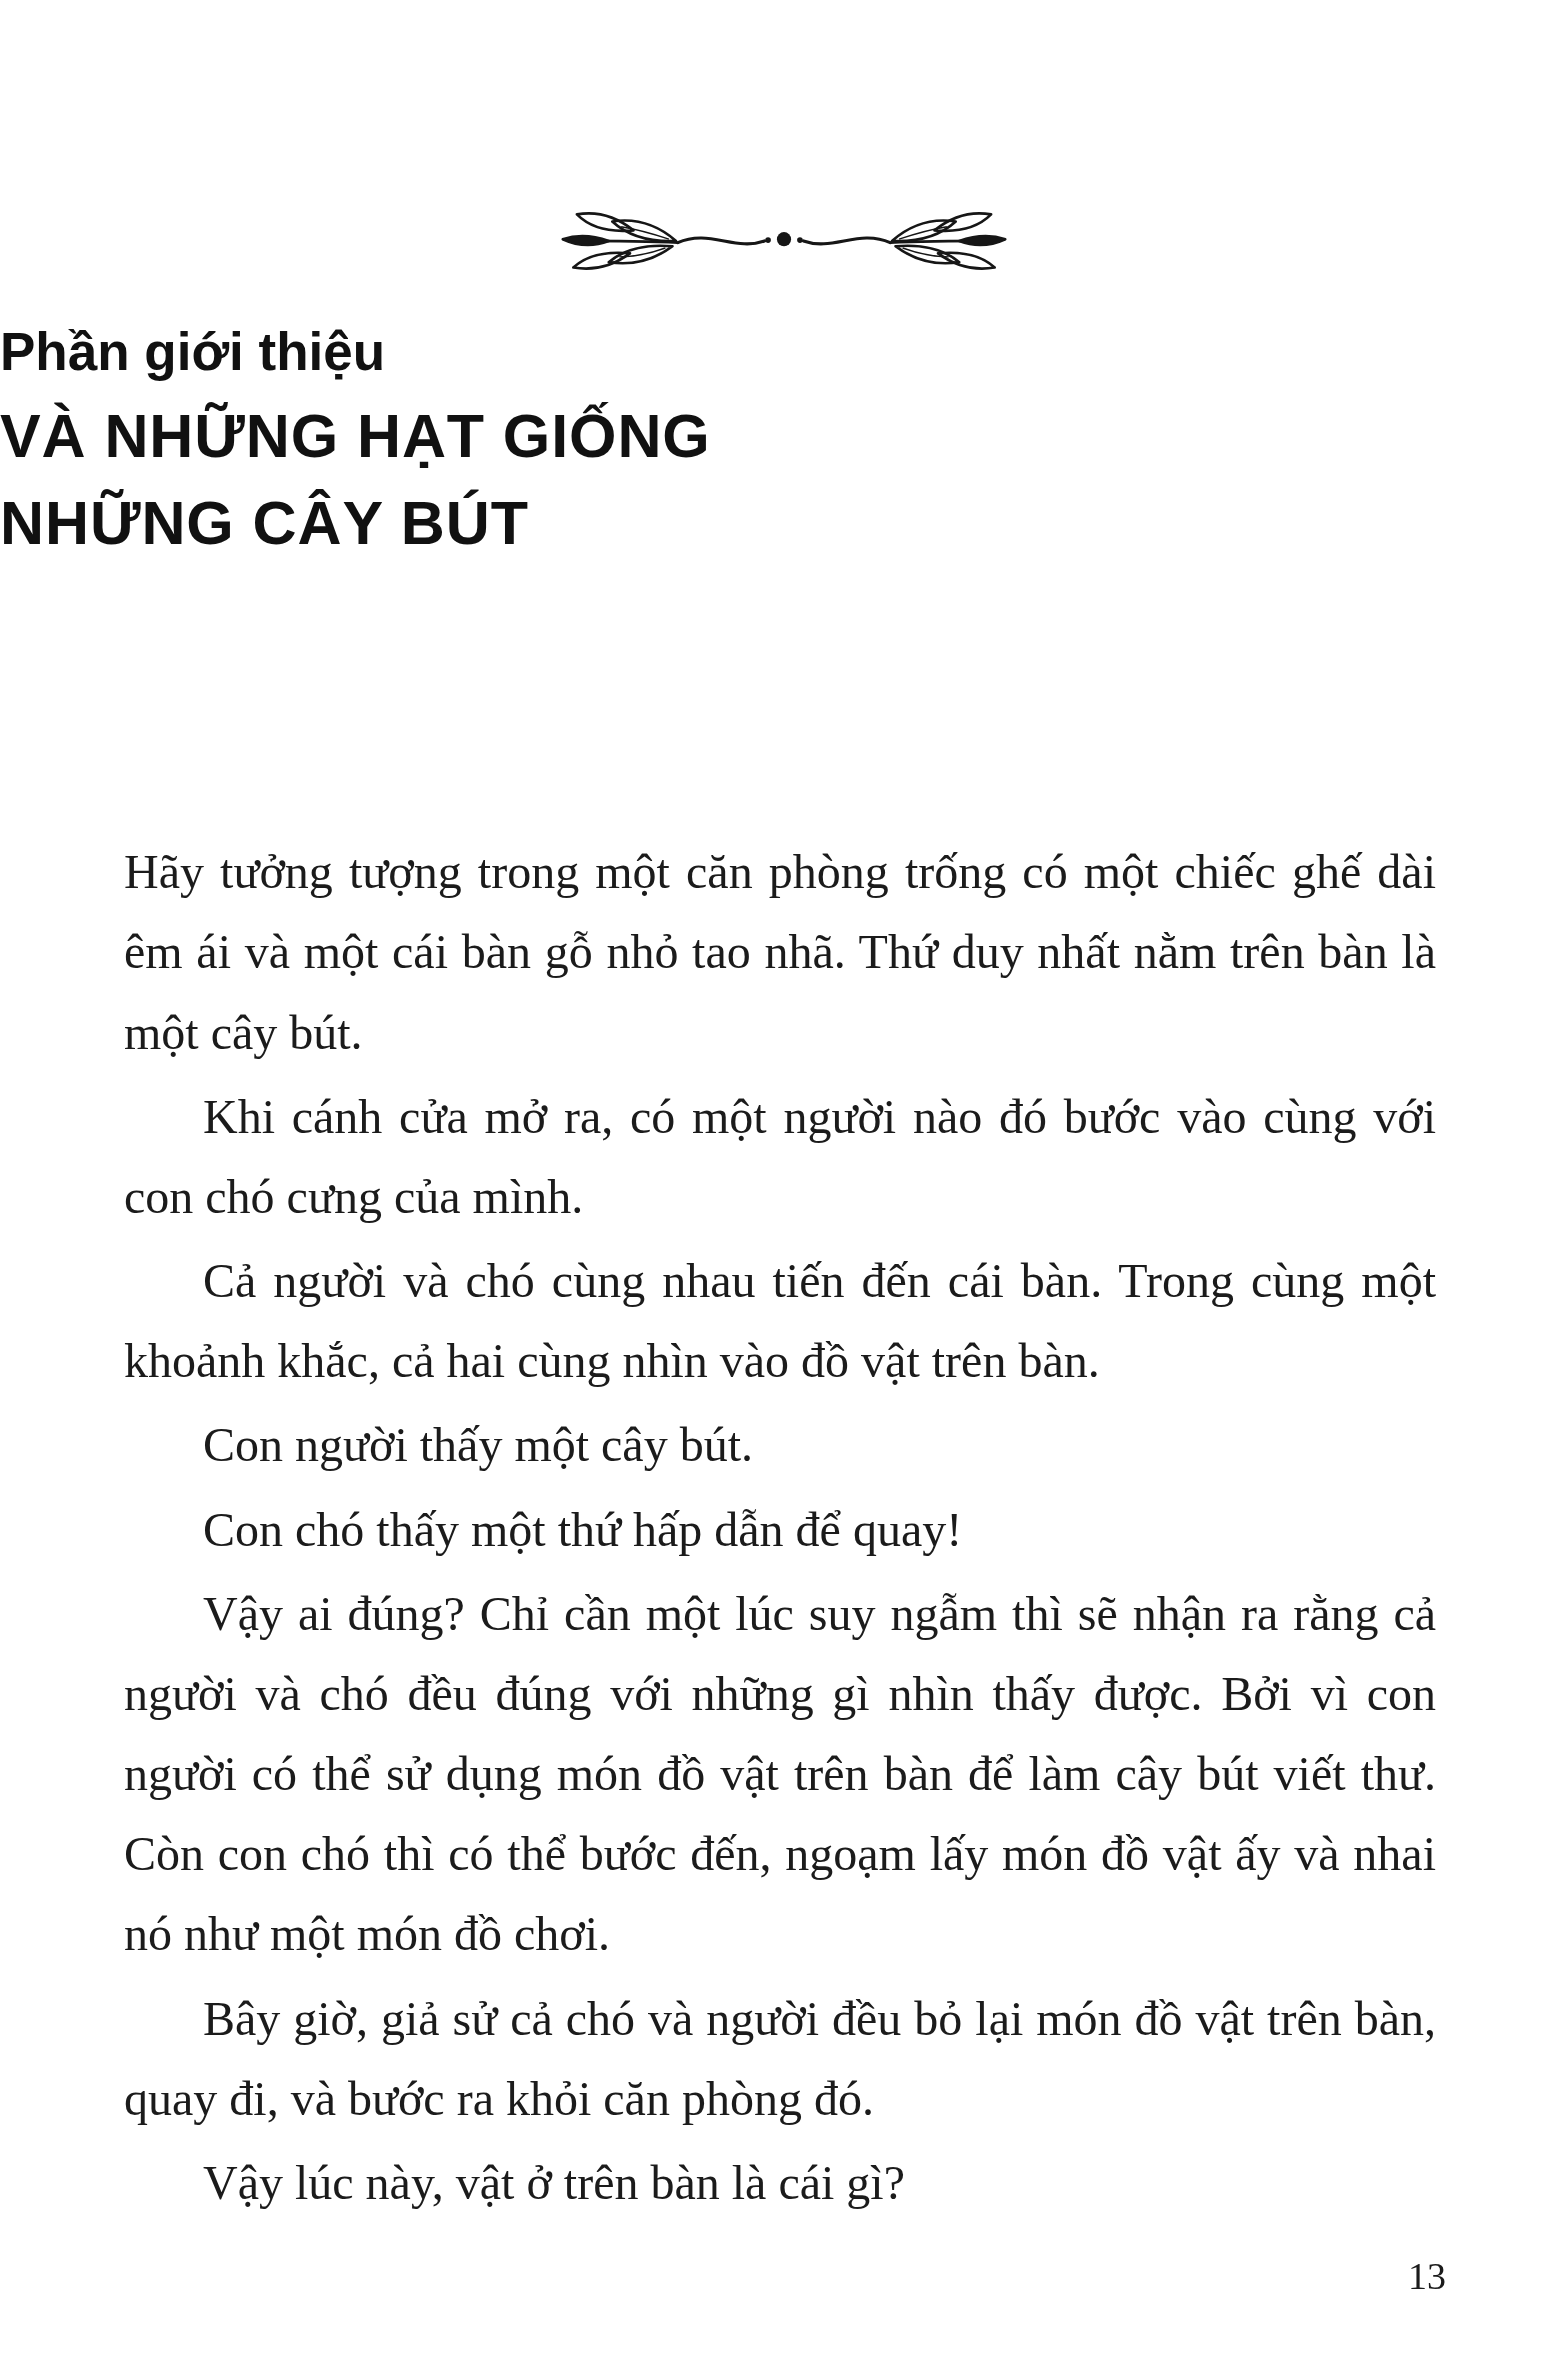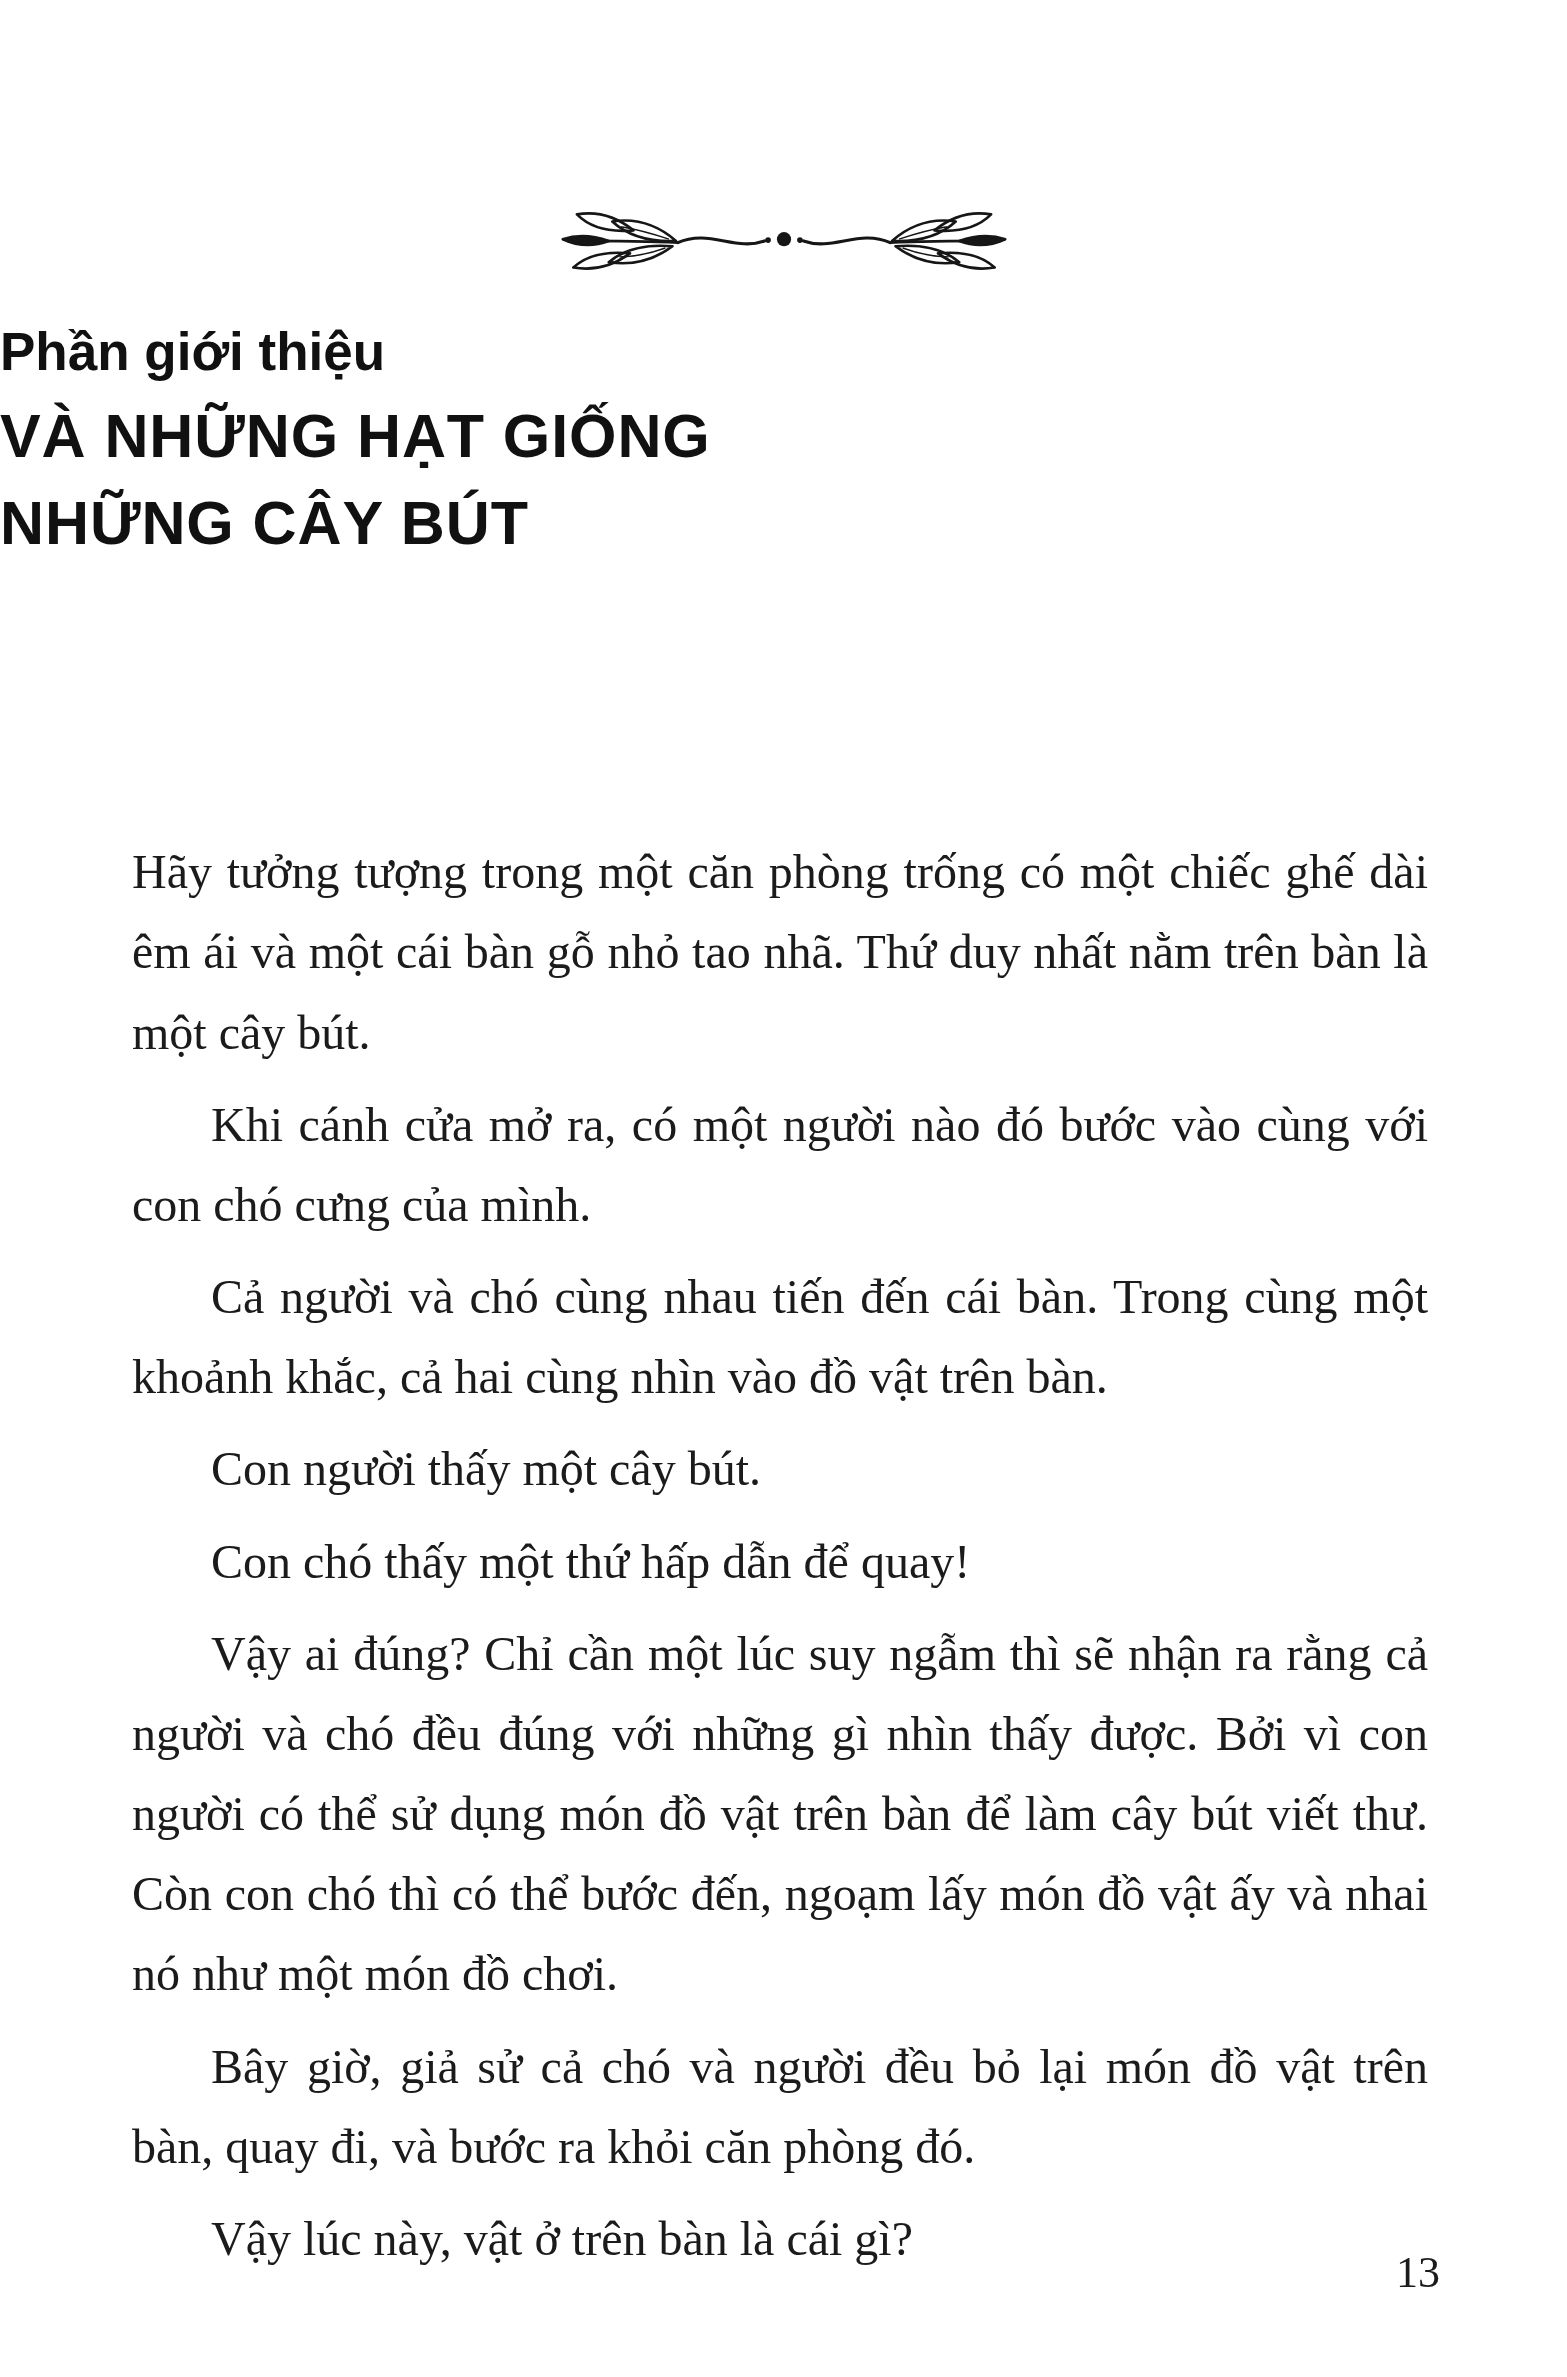--- a/index.html
+++ b/index.html
@@ -41,31 +41,31 @@
     letter-spacing: 0.9px;
   }
   .body {
     margin: 266px 128px 0 120px;
     font-family: "Liberation Serif", "DejaVu Serif", serif;
     font-size: 48px;
     line-height: 1.67;
     text-align: justify;
   }
   .body p {
-    margin: 12px;
+    margin: 4px;
   }
   .body p.indent {
     text-indent: 79px;
   }
   .page-number {
     position: absolute;
-    right: 128px;
+    right: 122px;
     bottom: 79px;
     font-family: "Liberation Serif", "DejaVu Serif", serif;
-    font-size: 44px;
+    font-size: 38px;
     color: #1b1b1b;
   }
 </style>
 </head>
 <body>
 
 <div class="page">
 
   <div class="ornament">
     <svg viewBox="0 0 540 96" xmlns="http://www.w3.org/2000/svg" aria-hidden="true">

